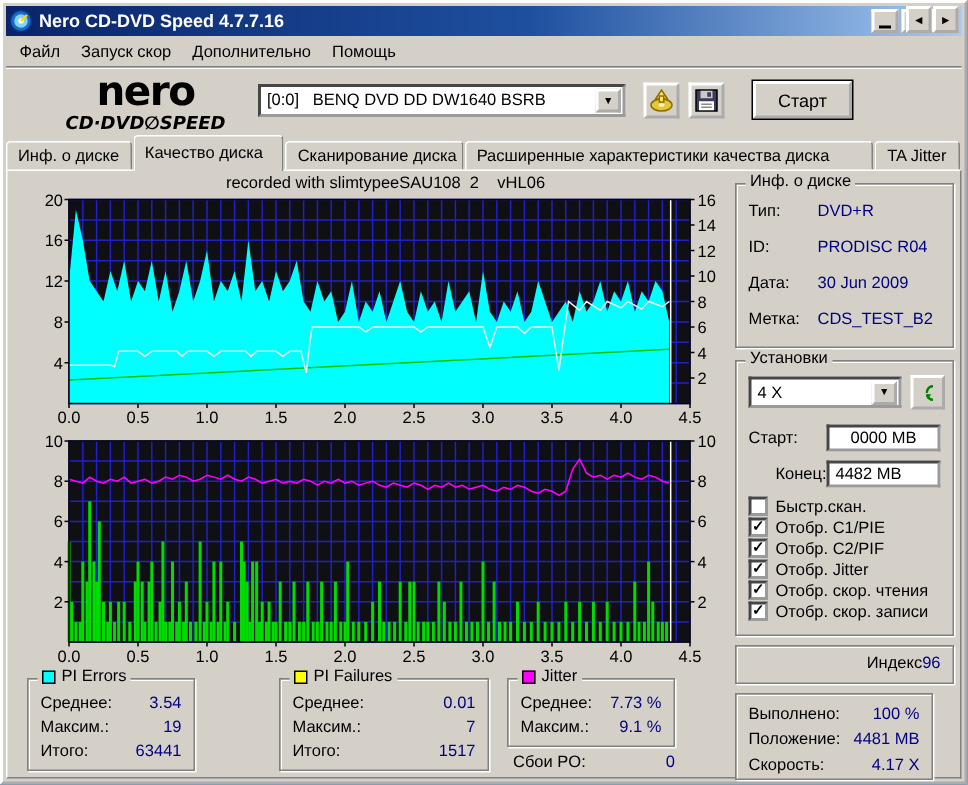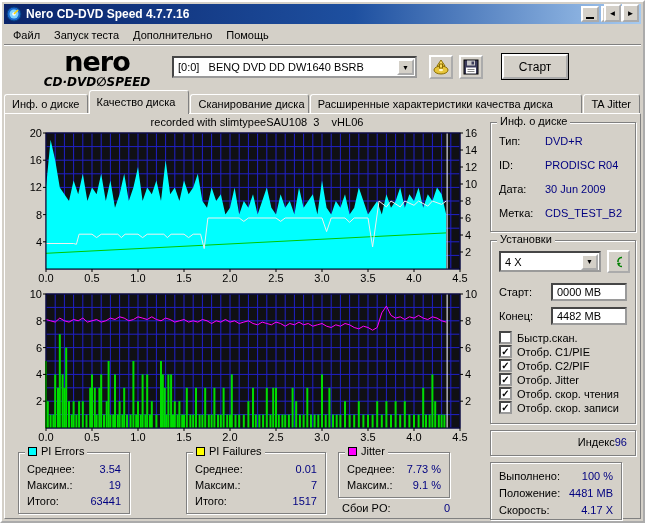--- a/index.html
+++ b/index.html
@@ -91,21 +91,21 @@
     <button class="winbtn">
         <span class="maxbox"></span>
       </button>
     <button class="winbtn">
         <span>✕</span>
       </button>
   </div>
 
   <div class="menubar" id="menubar">
       <div class="menu-item">Файл</div>
-      <div class="menu-item">Запуск теста</div>
+      <div class="menu-item">Запуск скор</div>
       <div class="menu-item">Дополнительно</div>
       <div class="menu-item">Помощь</div>
     </div>
 
   <div class="header">
     <div class="logo">
       <div class="logo-nero">nero</div>
       <div class="logo-sub">CD·DVD∅SPEED</div>
     </div>
     <div class="combo">
@@ -146,21 +146,21 @@
     <button>
         <span>◄</span>
       </button>
     <button>
         <span>►</span>
       </button>
   </div>
 
   <div class="page"></div>
 
-  <div class="chart-header" style="position:absolute;left:40px;top:114px;width:430px;text-align:center;white-space:pre;z-index:5;">recorded with slimtypeeSAU108  3    vHL06</div>
+  <div class="chart-header" style="position:absolute;left:40px;top:114px;width:430px;text-align:center;white-space:pre;z-index:5;">recorded with slimtypeeSAU108  2    vHL06</div>
 
   <svg id="chart-top" style="position:absolute;left:8px;top:127px;z-index:5;" width="478" height="158">
       <rect x="36" y="4" width="414" height="136" fill="#101014"></rect>
       <line x1="36" y1="4" x2="36" y2="140" stroke="#2020C8" stroke-width="1"></line>
       <line x1="45.2" y1="4" x2="45.2" y2="140" stroke="#2020C8" stroke-width="1"></line>
       <line x1="54.400000000000006" y1="4" x2="54.400000000000006" y2="140" stroke="#2020C8" stroke-width="1"></line>
       <line x1="63.60000000000001" y1="4" x2="63.60000000000001" y2="140" stroke="#2020C8" stroke-width="1"></line>
       <line x1="72.80000000000001" y1="4" x2="72.80000000000001" y2="140" stroke="#2020C8" stroke-width="1"></line>
       <line x1="82" y1="4" x2="82" y2="140" stroke="#2020C8" stroke-width="1"></line>
       <line x1="91.19999999999999" y1="4" x2="91.19999999999999" y2="140" stroke="#2020C8" stroke-width="1"></line>
@@ -586,23 +586,23 @@
     <button class="smallbtn" style="left:116px;top:9px;width:23px;height:23px;">
       <svg width="14" height="14">
         <path d="M3 7 A4 4 0 0 1 11 6" fill="none" stroke="#008000" stroke-width="1.6"></path>
         <path d="M11 3 L11.3 6.4 L8 6" fill="#008000"></path>
         <path d="M11 7 A4 4 0 0 1 3 8" fill="none" stroke="#008000" stroke-width="1.6"></path>
         <path d="M3 11 L2.7 7.6 L6 8" fill="#008000"></path>
       </svg>
     </button>
     <div class="gb-row" style="top:42px;">
       <span style="padding-top:3px;">Старт:</span>
-      <span class="field" style="width:76px;">0000 MB</span>
-    </div>
-    <div class="gb-row" style="top:66px;">
+      <span class="field" style="width:76px;text-align:center;">0000 MB</span>
+    </div>
+    <div class="gb-row" style="top:66px;justify-content:flex-end;">
       <span style="padding-top:3px;">Конец:</span>
       <span class="field" style="width:76px;">4482 MB</span>
     </div>
     <div id="checkboxes">
         <div class="checkrow" style="top: 90px;">
           <span class="checkbox"></span>
           <span>Быстр.скан.</span>
         </div>
         <div class="checkrow" style="top: 104px;">
           <span class="checkbox">✓</span>

